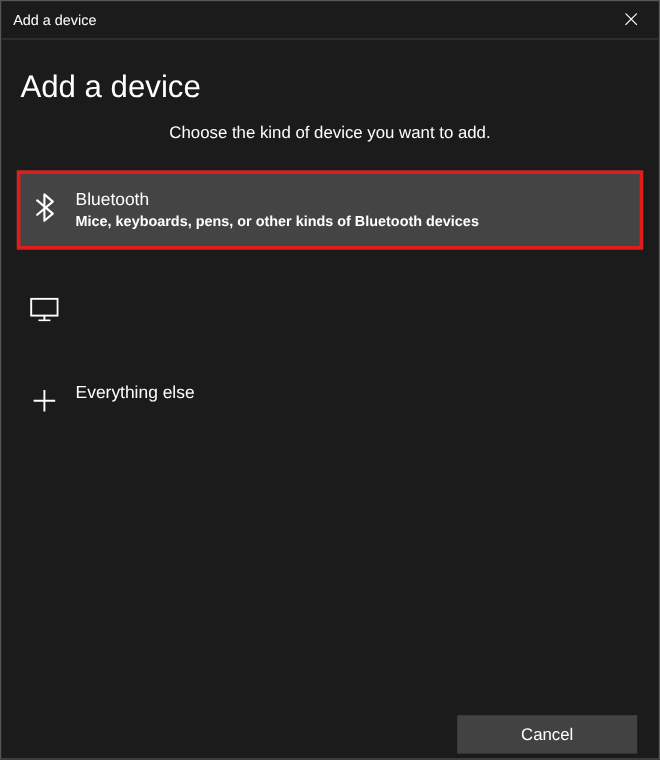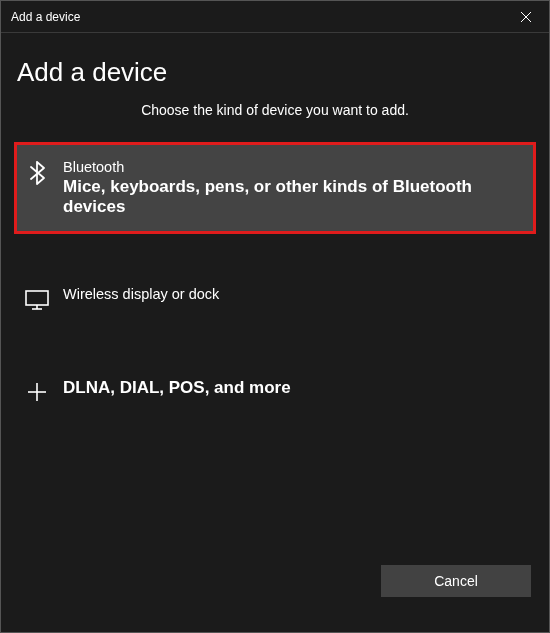--- a/index.html
+++ b/index.html
@@ -52,21 +52,21 @@
     }
     .subheading {
       font-size: 14px;
       color: #ffffff;
       margin-bottom: 24px;
       text-align: center;
     }
     .options {
       display: flex;
       flex-direction: column;
-      gap: 38px;
+      gap: 22px;
     }
     .option {
       display: flex;
       align-items: flex-start;
       gap: 14px;
       padding: 14px 8px;
       cursor: pointer;
       position: relative;
     }
     .option.highlighted {
@@ -92,27 +92,27 @@
       display: flex;
       flex-direction: column;
       gap: 2px;
     }
     .option-title {
       font-size: 14.5px;
       font-weight: 400;
       color: #ffffff;
     }
     .option-desc {
-      font-size: 17px;
+      font-size: 12px;
       font-weight: 600;
       color: #ffffff;
     }
     .footer {
       position: absolute;
-      bottom: 35px;
+      bottom: 4px;
       right: 18px;
     }
     .cancel-button {
       width: 150px;
       height: 32px;
       background: #424242;
       color: #ffffff;
       border: none;
       font-size: 14px;
       font-family: inherit;
@@ -154,33 +154,32 @@
 
     <div class="option">
       <div class="option-icon">
         <svg width="24" height="20" viewBox="0 0 24 20">
           <rect x="1" y="1" width="22" height="14" fill="none" stroke="#ffffff" stroke-width="1.6"></rect>
           <line x1="7" y1="19" x2="17" y2="19" stroke="#ffffff" stroke-width="1.6"></line>
           <line x1="12" y1="15" x2="12" y2="19" stroke="#ffffff" stroke-width="1.6"></line>
         </svg>
       </div>
       <div class="option-text">
-        <span class="option-title">Wireless display or dock</span>
       </div>
     </div>
 
     <div class="option">
       <div class="option-icon">
         <svg width="20" height="20" viewBox="0 0 20 20">
           <line x1="10" y1="1" x2="10" y2="19" stroke="#ffffff" stroke-width="1.6"></line>
           <line x1="1" y1="10" x2="19" y2="10" stroke="#ffffff" stroke-width="1.6"></line>
         </svg>
       </div>
       <div class="option-text">
-        <span class="option-desc">DLNA, DIAL, POS, and more</span>
+        <span class="option-title">Everything else</span>
       </div>
     </div>
 
   </div>
 </div>
 
 <div class="footer">
   <button class="cancel-button">Cancel</button>
 </div>
 

